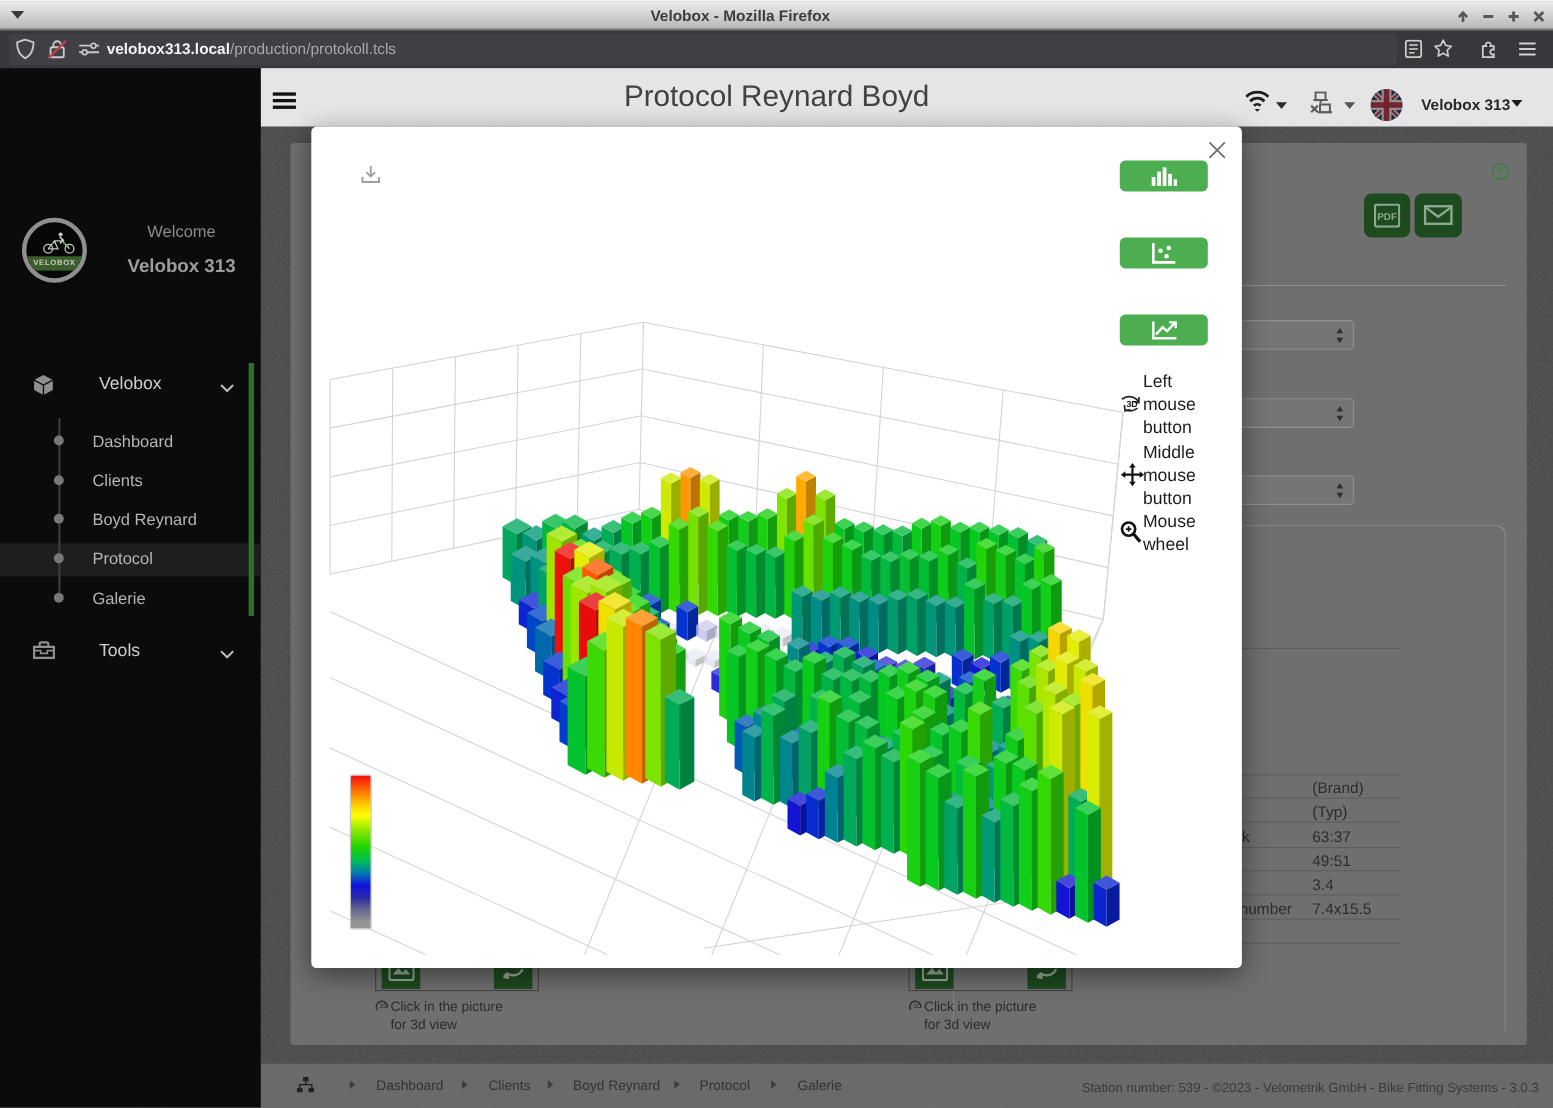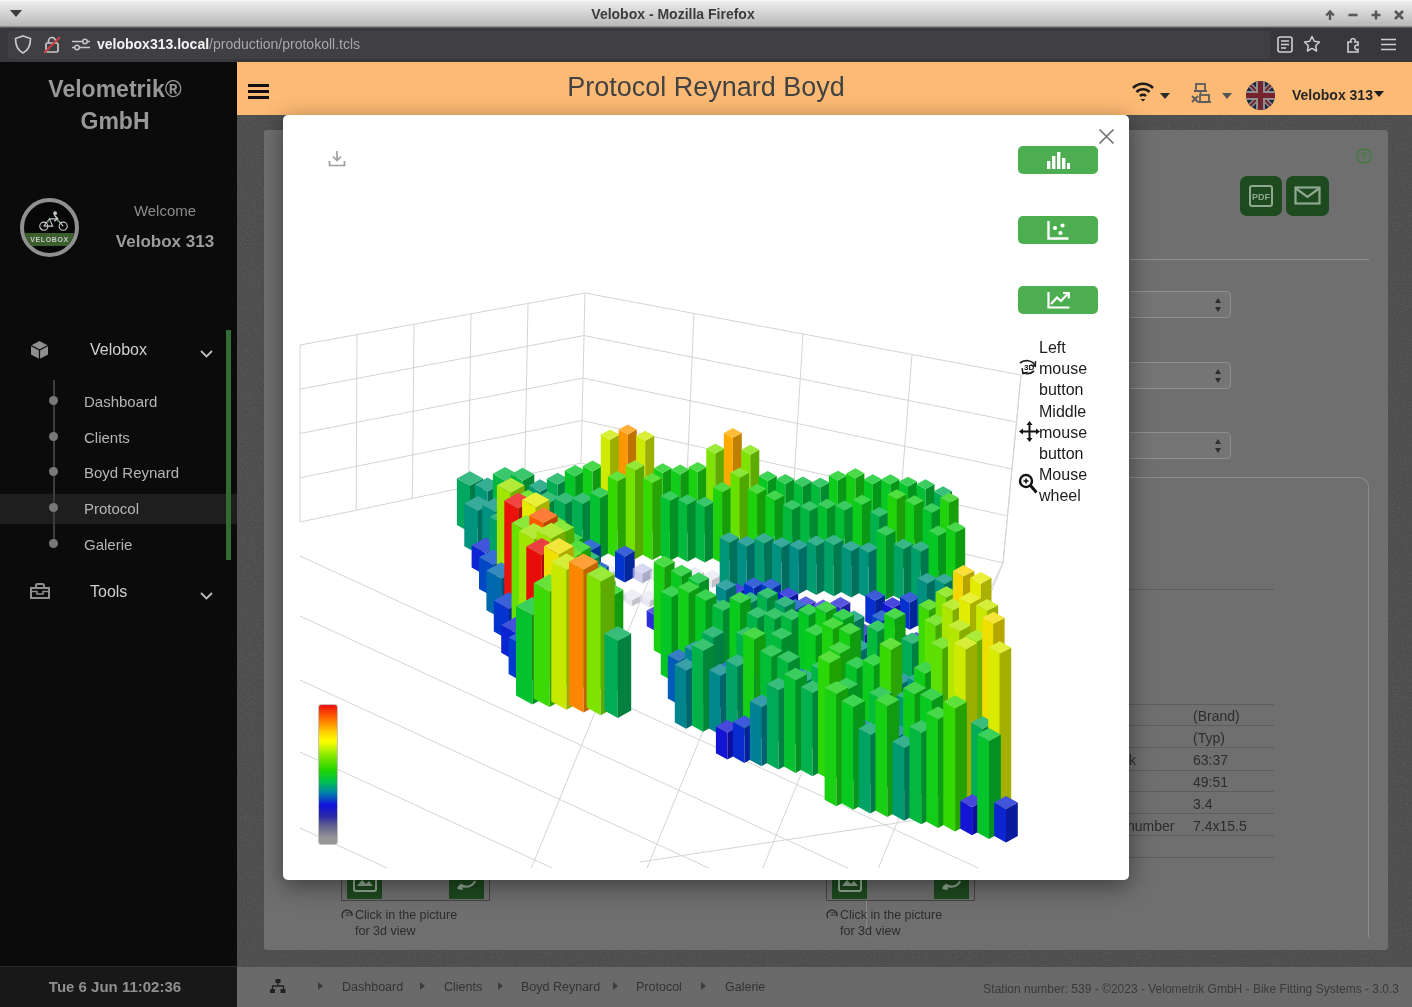--- a/index.html
+++ b/index.html
@@ -24,21 +24,21 @@
 .mrow{position:absolute;left:0;width:237px;height:36px;color:#cfcfcf;font-size:16px}
 .mrow .mic{position:absolute;left:30px;top:9px;color:#8f8f8f}
 .mrow .mtxt{position:absolute;left:90px;top:9px}
 .mrow .chev{position:absolute;right:24px;top:12px}
 .smenu{position:absolute;left:84px;font-size:15px;color:#b5b5b5}
 .sdot{position:absolute;left:49px;width:9px;height:9px;border-radius:50%;background:#787878}
 #vline{position:absolute;left:52.5px;top:318px;width:2px;height:163px;background:#3d3d3d}
 #protohl{position:absolute;left:0;top:432px;width:237px;height:30px;background:#1e1e1e}
 #greenbar{position:absolute;left:226px;top:268px;width:5px;height:230px;background:#2f6d31}
 #clock{position:absolute;left:0;top:904px;width:237px;padding-right:7px;box-sizing:border-box;height:41px;background:#181818;border-top:1px solid #2a2a2a;text-align:center;font-size:15px;font-weight:bold;color:#8f8f8f;line-height:40px}
-#header{position:absolute;left:237px;top:0;width:1175px;height:53px;background:#fdba74}
+#header{position:absolute;left:237px;top:0;width:1175px;height:53px;background:#e5e5e5}
 #htitle{position:absolute;left:469px;top:10px;width:600px;margin-left:-300px;text-align:center;font-size:27px;color:#424242}
 #hamb{position:absolute;left:248px;top:22px;width:21px;height:15px;border-top:3px solid #111;border-bottom:3px solid #111}
 #hamb:before{content:"";position:absolute;left:0;top:3px;width:21px;height:3px;background:#111}
 #card{position:absolute;left:264px;top:68px;width:1124px;height:820px;background:#6f6f6f;border-radius:3px}
 .gline{position:absolute;height:1px;background:rgba(255,255,255,0.22)}
 .sel{position:absolute;width:140px;height:27px;border:1px solid #8f8f8f;border-radius:4px;background:#757575}
 .sel:after{content:"";position:absolute;right:9px;top:6px;width:0;height:0;border-left:3.5px solid transparent;border-right:3.5px solid transparent;border-bottom:5px solid #2e2e2e}
 .sel:before{content:"";position:absolute;right:9px;top:15px;width:0;height:0;border-left:3.5px solid transparent;border-right:3.5px solid transparent;border-top:5px solid #2e2e2e}
 .trow{position:absolute;font-size:14px;color:#2d2d2d}
 .tline{position:absolute;height:1px;background:rgba(0,0,0,0.16)}
@@ -212,21 +212,20 @@
         <span class="bc" style="left:207px">Clients</span>
       <span class="sep" style="left:261px"></span>
         <span class="bc" style="left:284px">Boyd Reynard</span>
       <span class="sep" style="left:376px"></span>
         <span class="bc" style="left:399px">Protocol</span>
       <span class="sep" style="left:464px"></span>
         <span class="bc" style="left:488px">Galerie</span>
       <span id="stationtxt">Station number: 539 - ©2023 - Velometrik GmbH - Bike Fitting Systems - 3.0.3</span>
     </div>
     <div id="sidebar">
-      <div id="brand">Velometrik®<br>GmbH</div>
       <div id="logo">
           <svg style="position:absolute;left:14px;top:8px" width="31" height="21" viewBox="0 0 38 26">
             <g stroke="#c9c9c9" stroke-width="1.4" fill="none">
               <circle cx="7" cy="20" r="5"></circle>
               <circle cx="31" cy="20" r="5"></circle>
               <path d="M7 20 L14 11 H23 L31 20 M14 11 L18 20 H7"></path>
             </g>
             <circle cx="21" cy="4" r="2.3" fill="#c9c9c9"></circle>
             <path d="M20 6.5 L24 10.5 L20 14" stroke="#c9c9c9" stroke-width="1.8" fill="none"></path>
             <circle cx="12.5" cy="14" r="1.2" fill="#3f8f3f"></circle>
@@ -264,21 +263,20 @@
           <svg class="mic" style="top:8px" width="20" height="17" viewBox="0 0 20 17">
             <path d="M1 6 H19 V16 H1 Z M6 6 V3.5 a1.5 1.5 0 0 1 1.5 -1.5 H12.5 a1.5 1.5 0 0 1 1.5 1.5 V6" fill="none" stroke="#8f8f8f" stroke-width="2"></path>
             <path d="M1 9.5 H7 V12 H13 V9.5 H19" fill="none" stroke="#8f8f8f" stroke-width="1.5"></path>
           </svg>
           <span class="mtxt">Tools</span>
           <span class="chev"><svg width="13" height="8" viewBox="0 0 13 8">
               <path d="M1 1 L6.5 6.5 L12 1" fill="none" stroke="#bdbdbd" stroke-width="1.8"></path>
             </svg></span>
         </div>
       <div id="greenbar"></div>
-      <div id="clock">Tue 6 Jun 11:02:36</div>
     </div>
   </div>
   <div id="topicons">
 <svg style="position:absolute;left:1131px;top:82px" width="24" height="20" viewBox="0 0 24 20">
         <path d="M2 6 a14 14 0 0 1 20 0" stroke="#1c1c1c" stroke-width="2.6" fill="none"></path>
         <path d="M5.5 10 a9 9 0 0 1 13 0" stroke="#1c1c1c" stroke-width="2.6" fill="none"></path>
         <path d="M9 14 a4.5 4.5 0 0 1 6 0" stroke="#1c1c1c" stroke-width="2.6" fill="none"></path>
         <path d="M9.6 17 L12 19.5 L14.4 17 Z" fill="#1c1c1c"></path>
       </svg>
 <div style="position:absolute;left:1160px;top:93px;width:0;height:0;border-left:5px solid transparent;border-right:5px solid transparent;border-top:6px solid #2a2a2a"></div>

